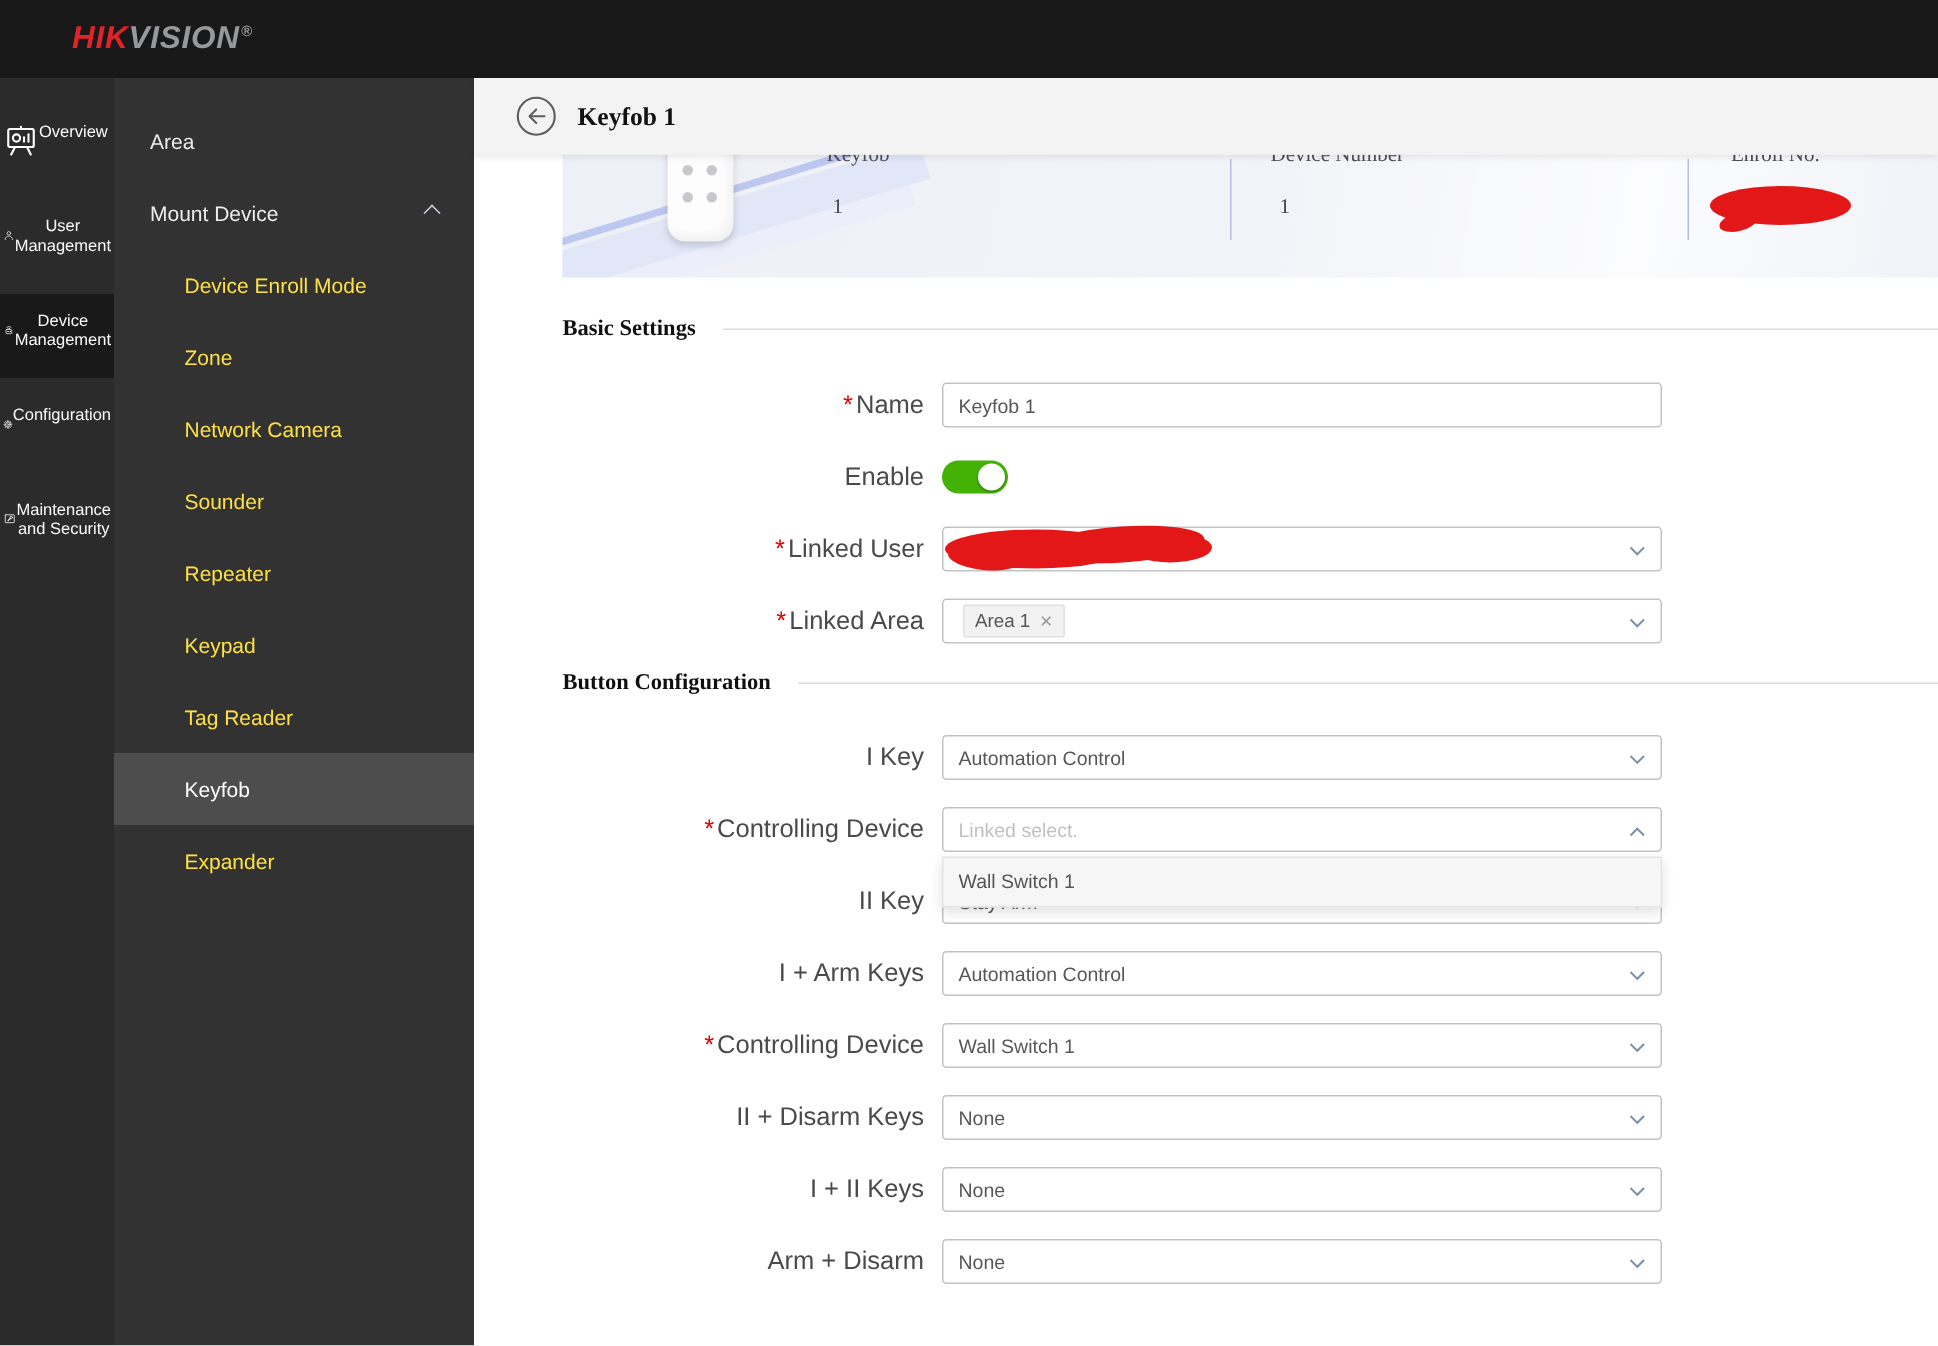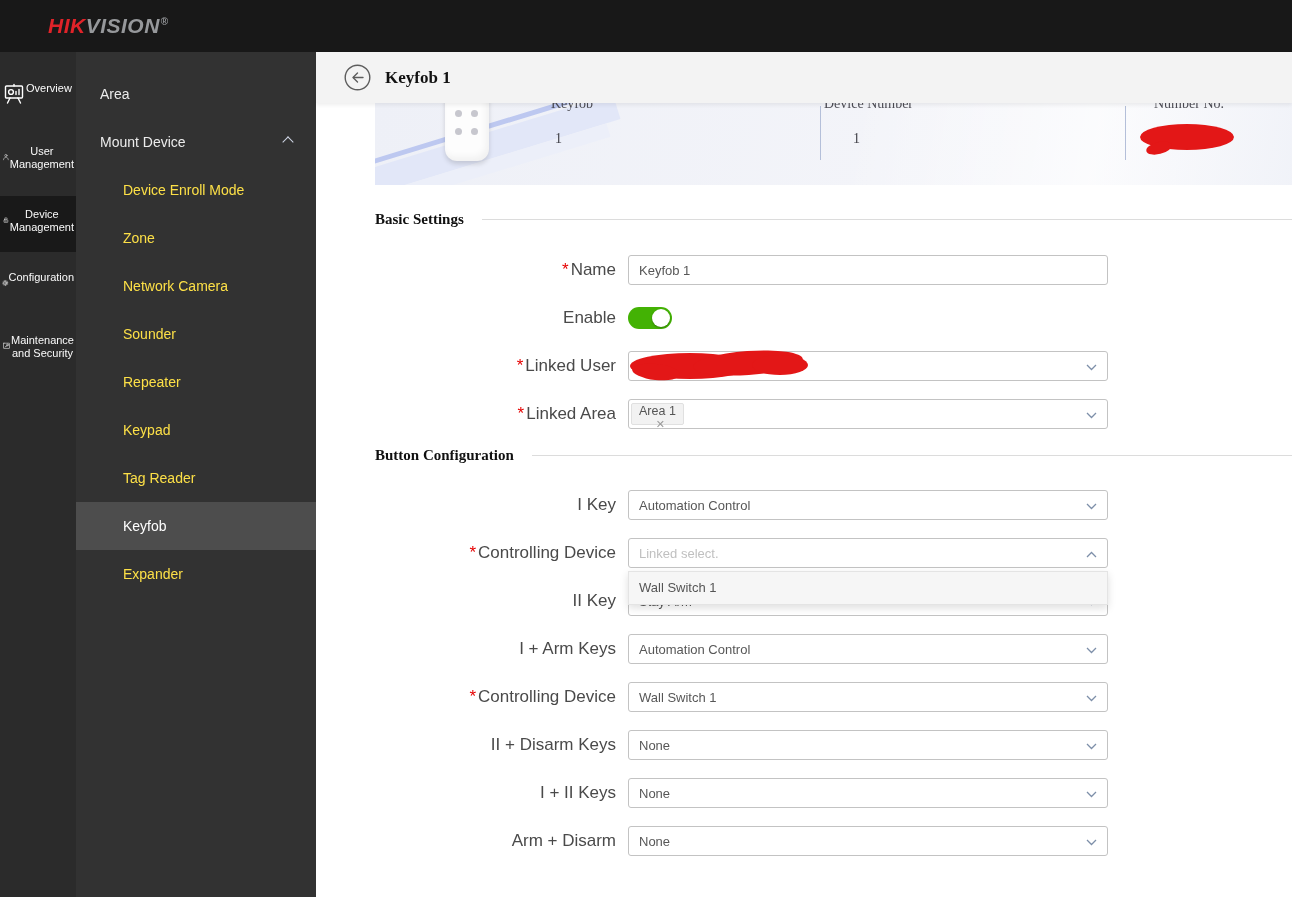--- a/index.html
+++ b/index.html
@@ -85,22 +85,22 @@
             font-size:13px; color:#575757; cursor:pointer; position:relative; }
   .selbox .ph { color:#c0c0c0; }
   .sel-chev { position:absolute; right:10px; top:12px; width:11px; height:7px; }
   .sel-chev.up { transform:rotate(180deg); }
 
   .toggle { width:44px; height:22px; border-radius:11px; background:#43b204; position:relative; cursor:pointer; }
   .toggle .knob { position:absolute; right:2px; top:2px; width:18px; height:18px; border-radius:50%;
                   background:#fff; box-shadow:0 1px 2px rgba(0,0,0,.3); }
 
   .tag-chip { display:inline-flex; align-items:center; height:22px; background:#f2f2f2;
-              border:1px solid #e0e0e0; border-radius:2px; padding:0 7px; margin-left:2px;
-              font-size:12.5px; color:#555;flex-direction:column; }
+              border:1px solid #e0e0e0; border-radius:2px; padding:0 7px; margin-left:13px;
+              font-size:12.5px; color:#555; }
   .tag-close { margin-left:6px; color:#9a9a9a; font-size:11px; cursor:pointer; }
 
   .dropdown-panel { position:absolute; left:0; top:33px; width:480px; height:34px;
                     background:#f6f6f6; border:1px solid #e4e4e4;
                     box-shadow:0 3px 8px rgba(0,0,0,.13); z-index:10; }
   .dd-option { height:32px; line-height:32px; padding-left:10px; font-size:13px; color:#555;
                cursor:pointer; }
 
   .icon-stroke { stroke:#fff; fill:none; stroke-width:1.4; stroke-linecap:round; stroke-linejoin:round; }
 </style>
@@ -215,26 +215,26 @@
           <div class="kf-dot" style="left:26px; top:25px;"></div>
           <div class="kf-dot" style="left:10px; top:43px;"></div>
           <div class="kf-dot" style="left:26px; top:43px;"></div>
         </div>
 
         <div class="kf-col-lbl" style="left:176px;">Keyfob</div>
         <div class="kf-col-val" style="left:180px;">1</div>
 
         <div class="kf-sep" style="left:445px;"></div>
 
-        <div class="kf-col-lbl" style="left:449px;">Device Number</div>
+        <div class="kf-col-lbl" style="left:472px;">Device Number</div>
         <div class="kf-col-val" style="left:478px;">1</div>
 
         <div class="kf-sep" style="left:750px;"></div>
 
-        <div class="kf-col-lbl" style="left:779px;">Number No.</div>
+        <div class="kf-col-lbl" style="left:779px;">Enroll No.</div>
         <svg class="redact" style="left:762px; top:20px;" width="100" height="40">
           <ellipse cx="50" cy="14" rx="47" ry="13" fill="#e31717"></ellipse>
           <ellipse cx="22" cy="25" rx="13" ry="6" fill="#e31717" transform="rotate(-14 22 25)"></ellipse>
         </svg>
       </div>
 
       <div class="section-head">
         <div class="section-title">Basic Settings</div>
         <div class="section-rule"></div>
       </div>

